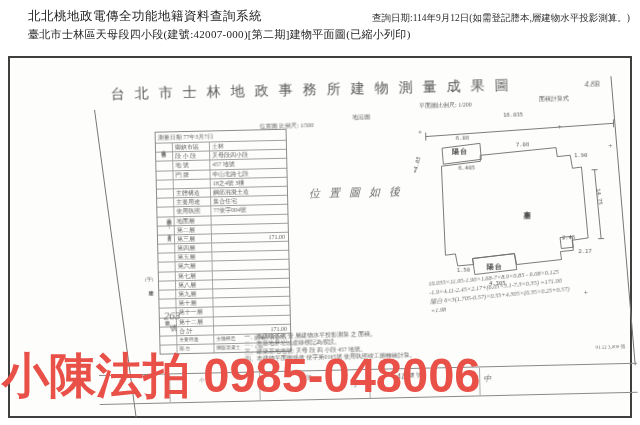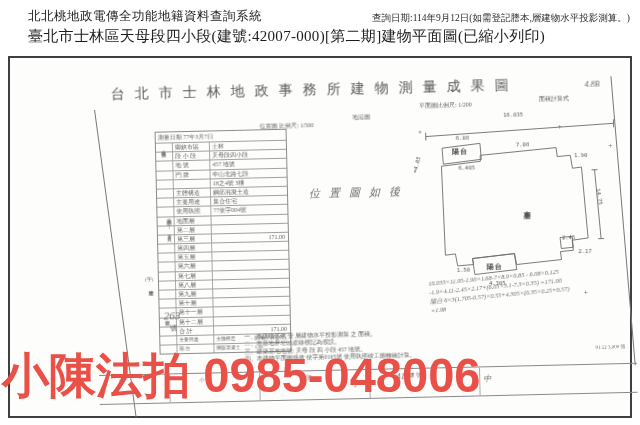--- a/index.html
+++ b/index.html
@@ -6,21 +6,21 @@
   body{
     width:640px;height:425px;position:relative;overflow:hidden;
     background:#ffffff;
     font-family:"Liberation Serif", serif;
     -webkit-font-smoothing:antialiased;
   }
   .abs{position:absolute;}
   
   .hdr-title{left:28px;top:8px;font-size:12.5px;color:#1c1c1c;letter-spacing:.5px;}
   .hdr-date{right:10px;top:12px;font-size:9.5px;color:#2a2a2a;}
-  .hdr-subject{left:28px;top:27px;font-size:15px;color:#1c1c1c;letter-spacing:.3px;}
+  .hdr-subject{left:28px;top:27px;font-size:11px;color:#1c1c1c;letter-spacing:.3px;}
   
   .scan{left:8px;top:56px;width:620px;height:358px;border:2px solid #3f3f3f;background:#fdfdfb;}
   .doc{position:absolute;inset:0;transform:rotate(-1.3deg);color:#5c5c5c;}
   .scantxt{filter:blur(.35px);color:#5f5f5f;}
   .hand{font-style:italic;color:#6a6a6a;filter:blur(.25px);}
   .edge{background:#777;width:1px;transform-origin:top left;}
   
   .doc-title{left:104px;top:23px;font-size:14px;letter-spacing:10px;color:#585858;white-space:nowrap;filter:blur(.35px);}
   .corner-note{left:578px;top:28px;font-size:8px;}
   

